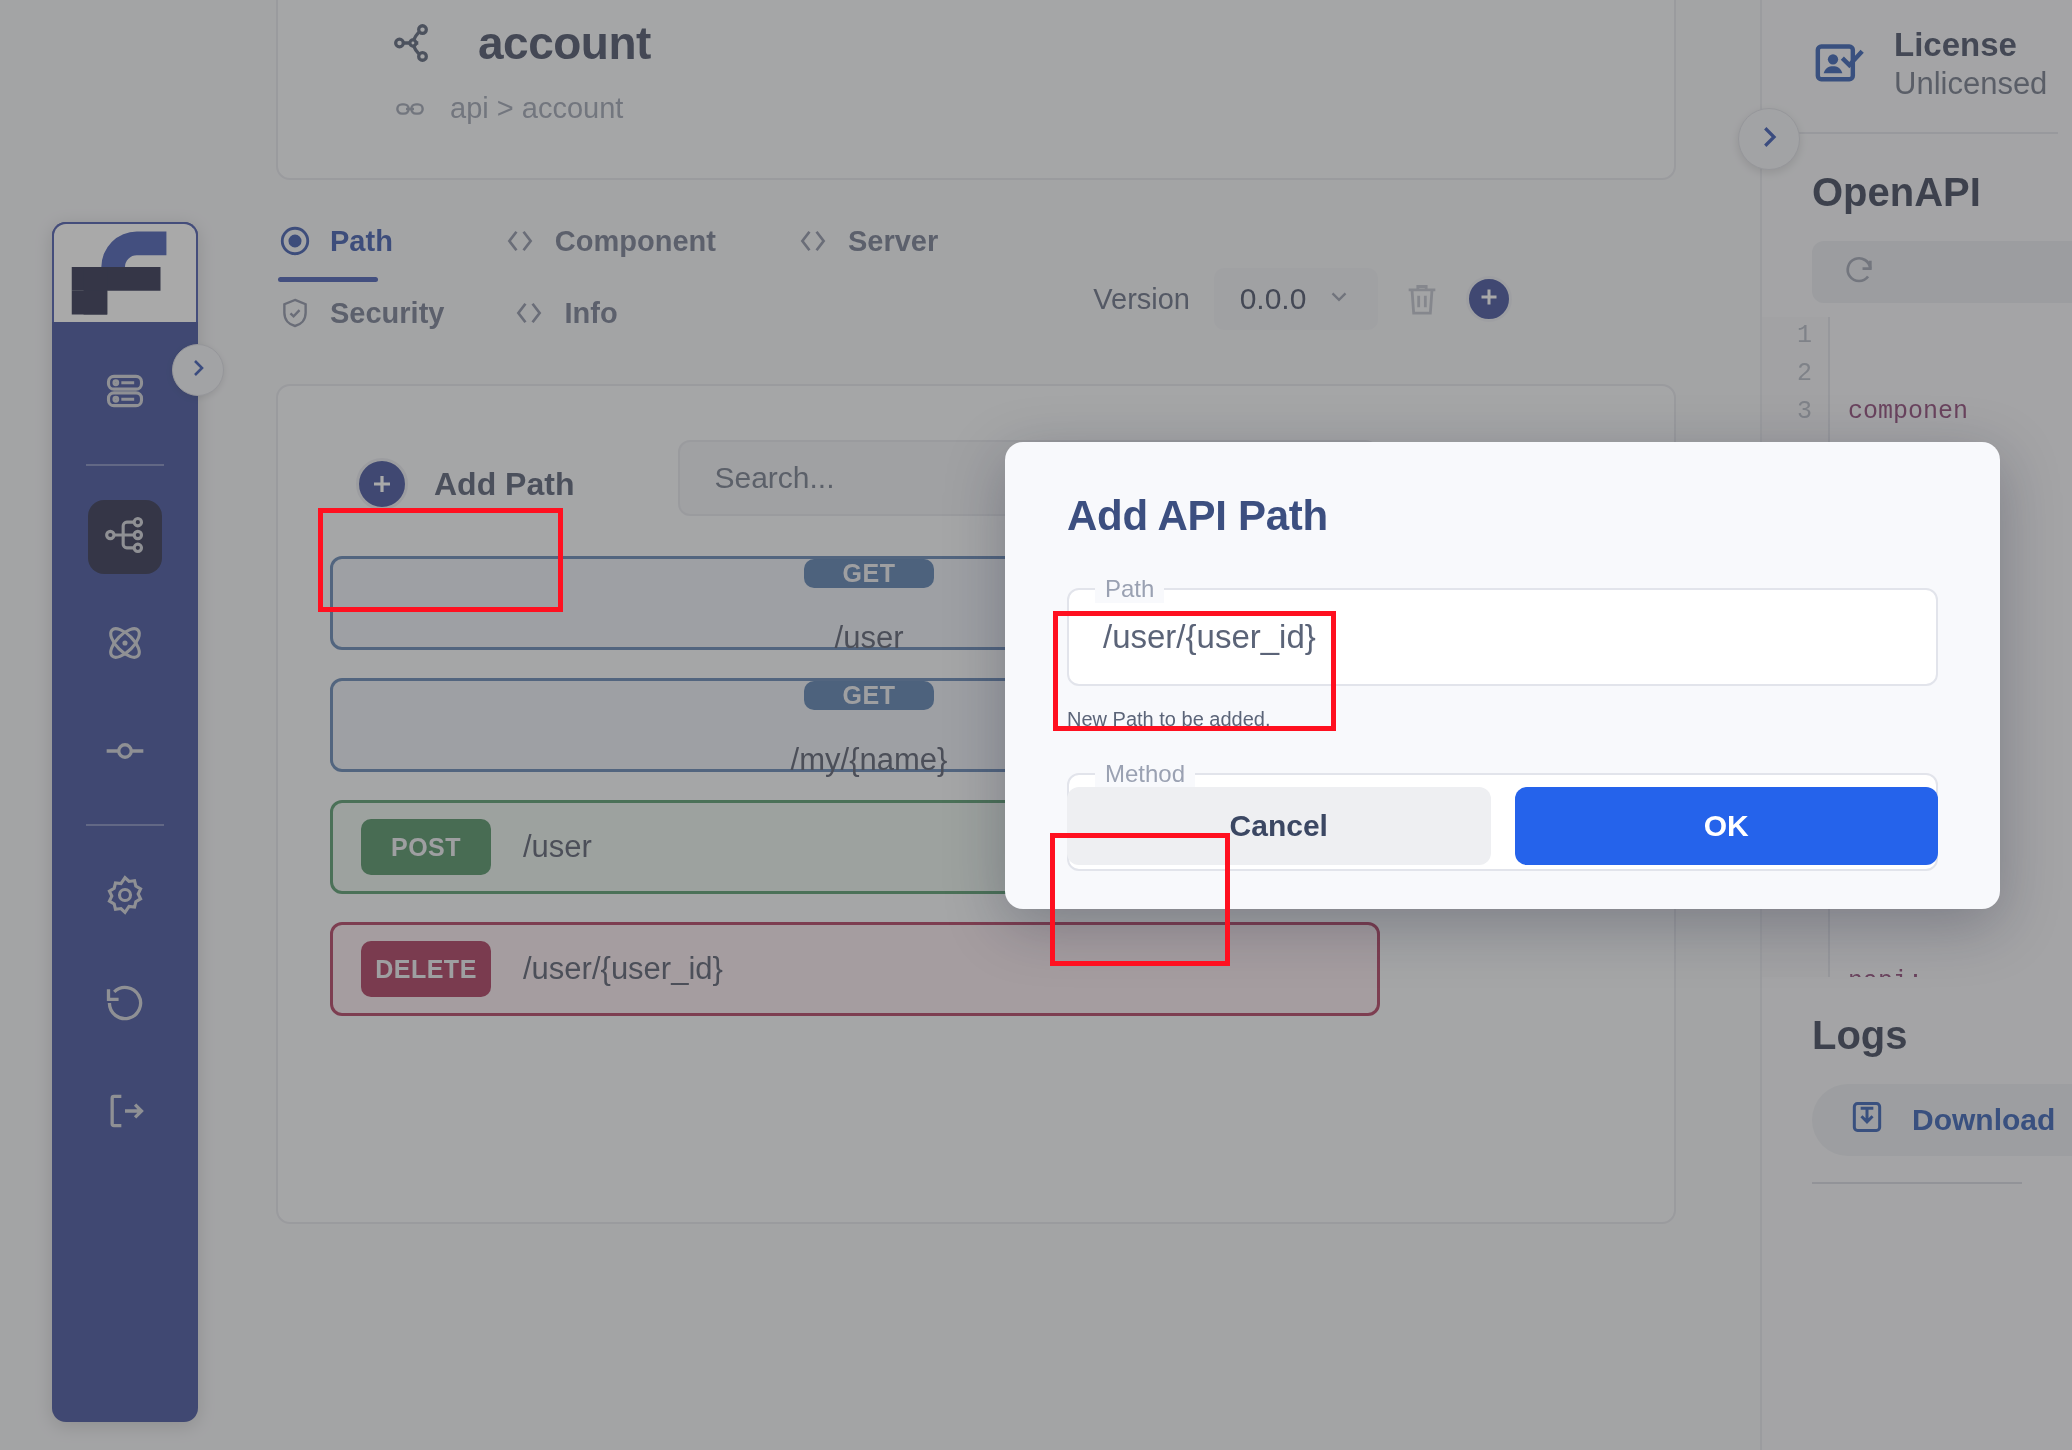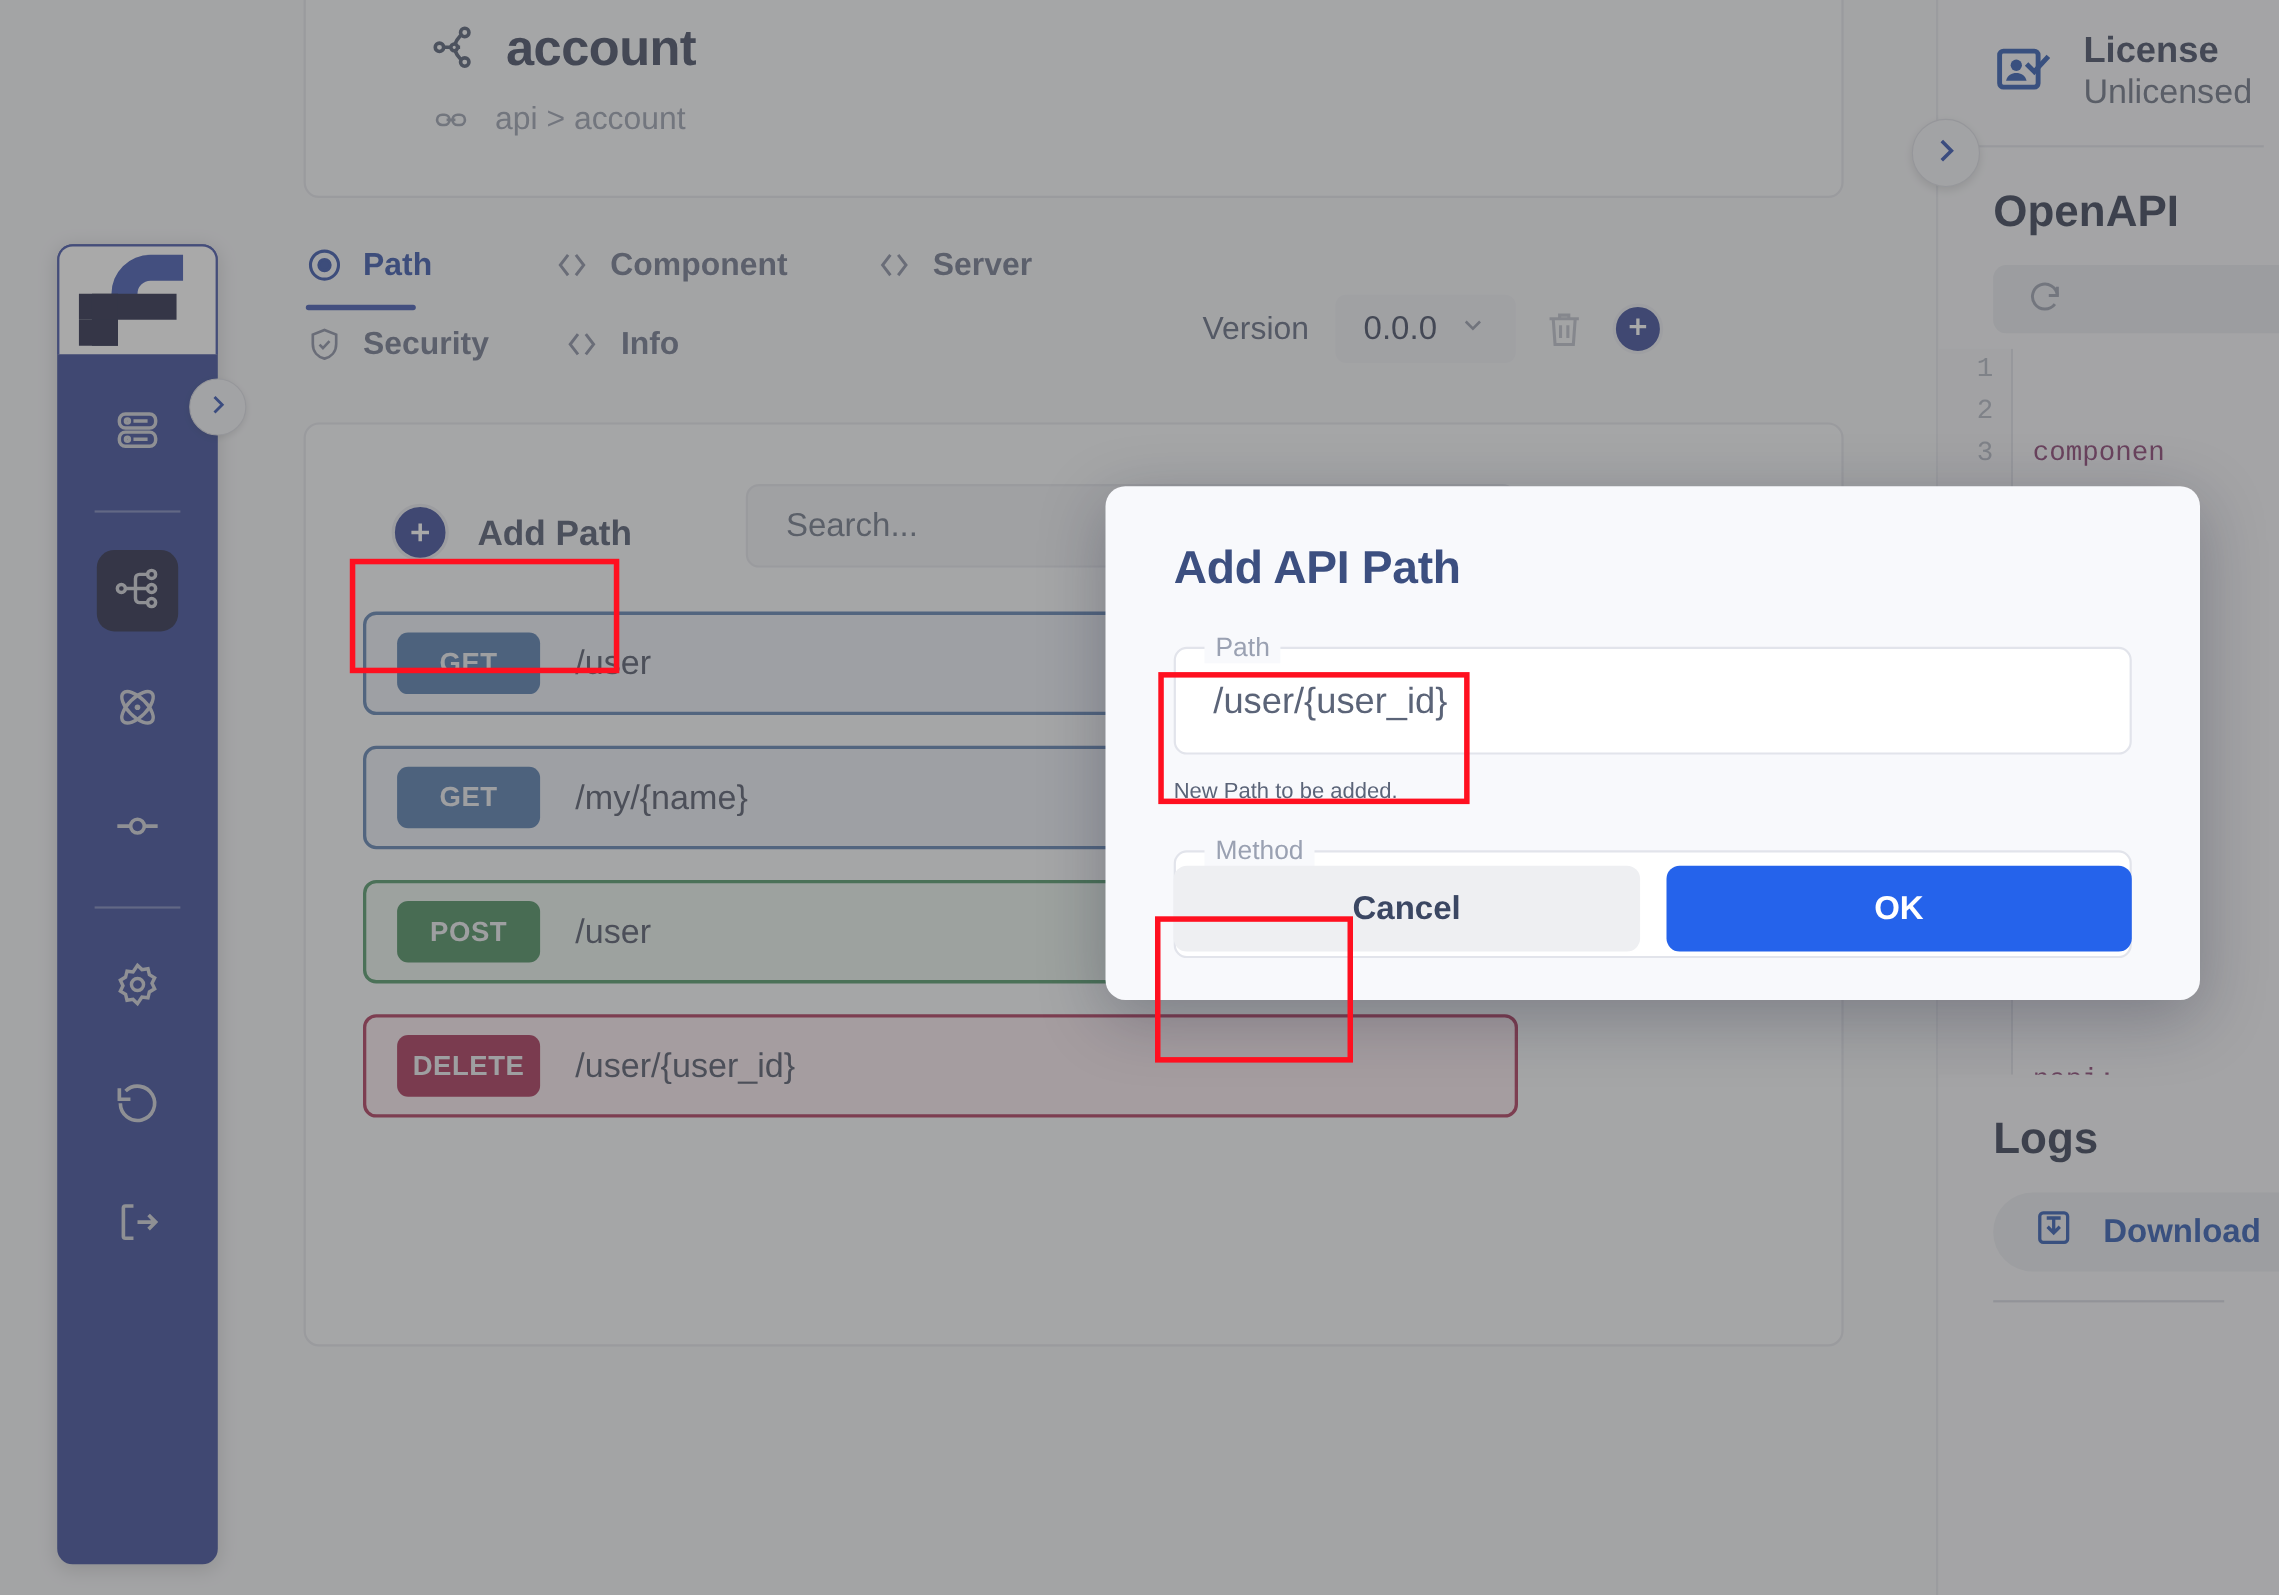--- a/index.html
+++ b/index.html
@@ -70,21 +70,21 @@
   }
   .card {
     background: #f7f8fb;
     border: 2px solid #dfe1e8;
     border-radius: 14px;
   }
   #header-card {
     height: 240px;
     padding: 74px 0 0 110px;
   }
-  #title-row { display: flex; align-items: center; gap: 26px; }
+  #title-row { display: flex; align-items: center; gap: 44px; }
   #title-row .t-icon { color: #3e4a63; }
   #title-row .t-icon svg { width: 46px; height: 46px; display:block; }
   #page-title {
     font-size: 46px; font-weight: bold; color: #2c3650;
     letter-spacing: -.5px;
   }
   #breadcrumb-row {
     display: flex; align-items: flex-end; gap: 24px;
     margin-top: 22px; padding-left: 6px;
   }
@@ -166,21 +166,21 @@
     border-radius: 12px; padding-left: 28px;
     width: 1050px;
   }
   .path-row .chip {
     width: 130px; height: 56px; border-radius: 10px;
     display: flex; align-items: center; justify-content: center;
     font-size: 25px; font-weight: bold; color: #e9eaee;
     letter-spacing: .5px;
   }
   .path-row .pname { font-size: 31px; color: #3d4458; }
-  .path-row.get    { border: 3px solid #4a72a8; background: #e8edf5; }
+  .path-row.get    { border: 3px solid #4a72a8; background: #e8edf5; flex-direction: column; }
   .path-row.get .chip { background: #3f6ba4; }
   .path-row.post   { border: 3px solid #3c8a57; background: #e6f1ea; }
   .path-row.post .chip { background: #357f4c; }
   .path-row.delete { border: 3px solid #a32148; background: #f6e6ec; }
   .path-row.delete .chip { background: #9d1b43; }
 
   
   #right-panel {
     position: absolute; left: 1760px; top: 0;
     width: 312px; height: 1450px;

